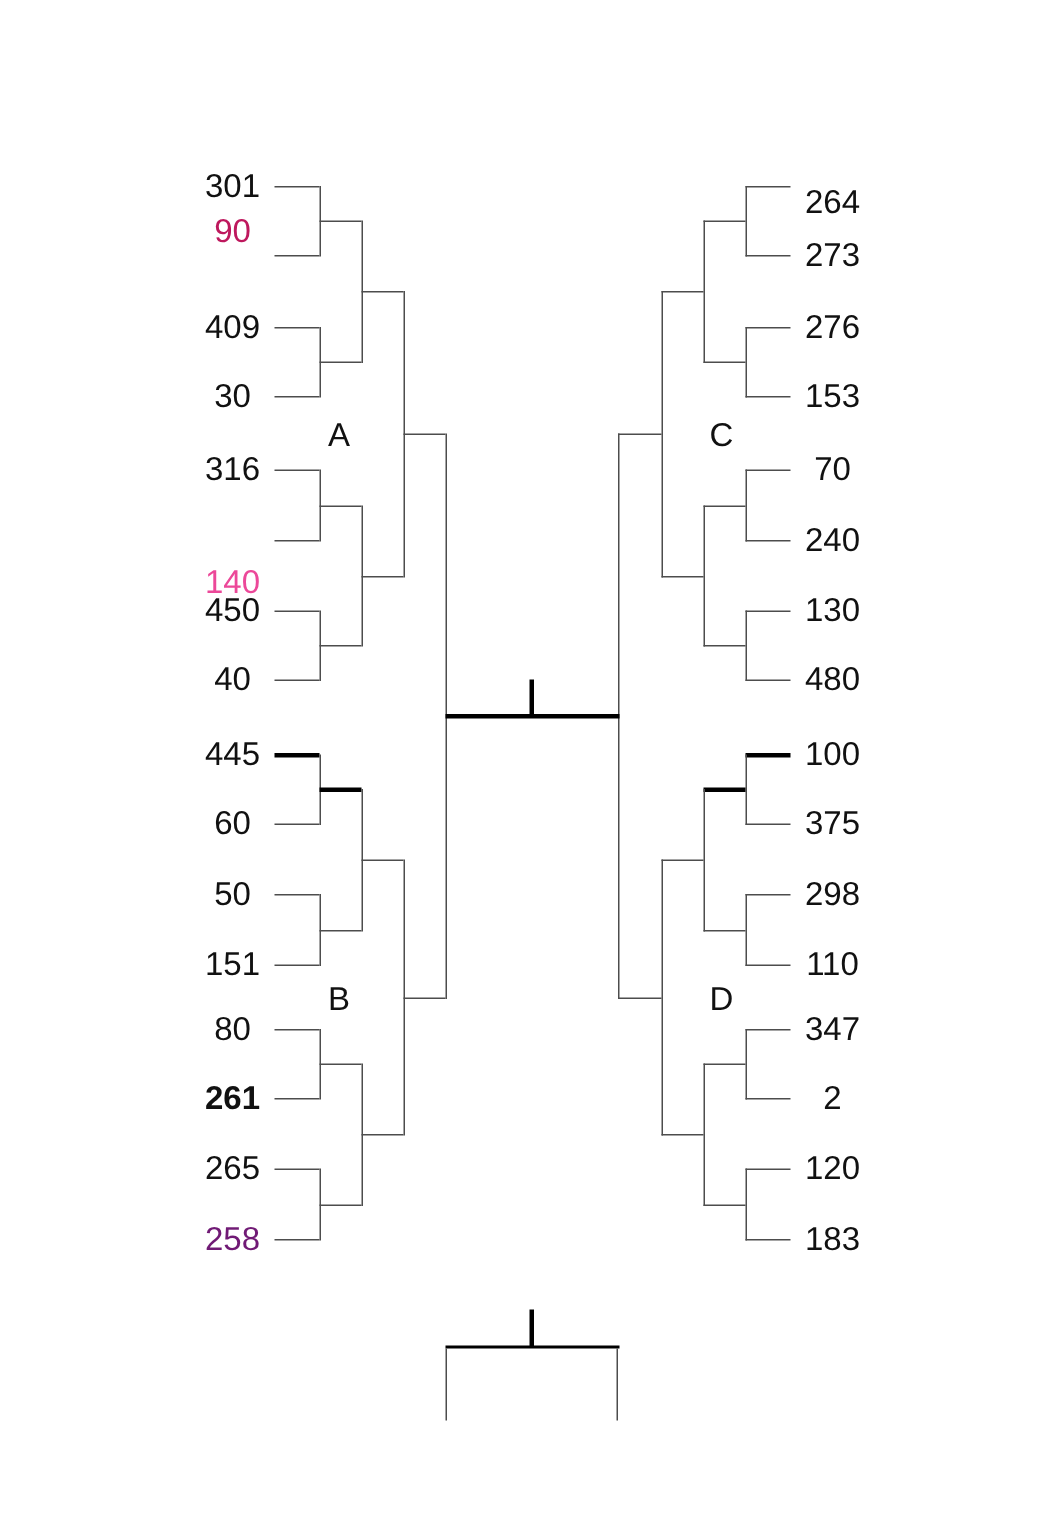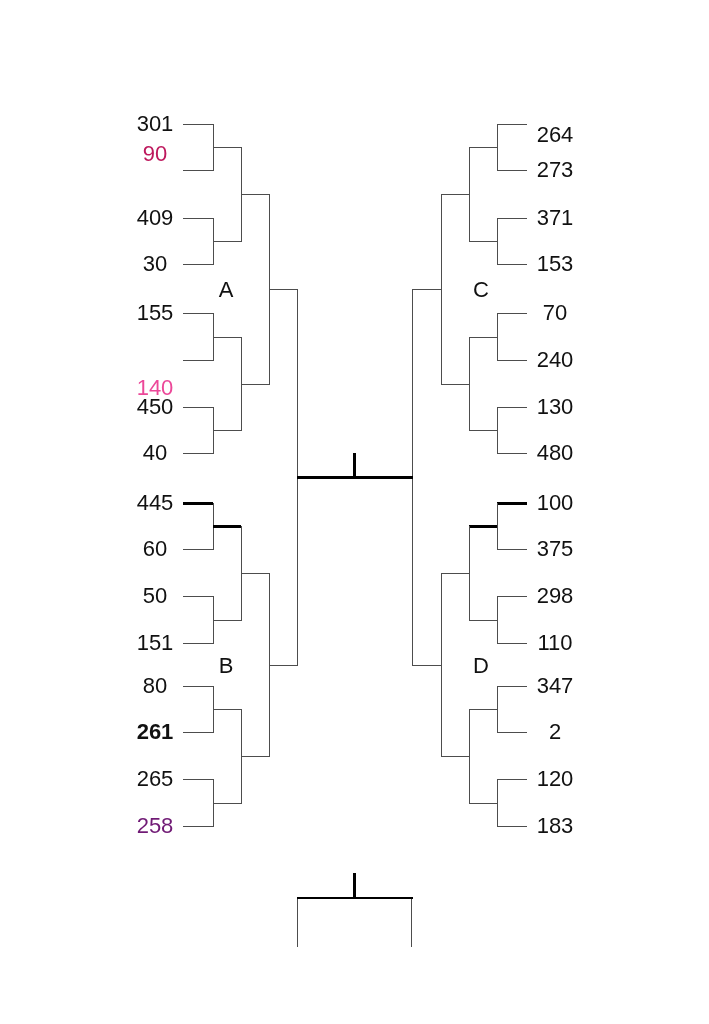--- a/index.html
+++ b/index.html
@@ -52,21 +52,21 @@
 
 <div id="canvas">
 <div class="num" style="left: 105px; top: 111px; width: 100px; color: rgb(17, 17, 17);">301</div>
     <div class="hline" style="left: 183px; top: 124px; width: 30px; height: 1px; background: rgb(77, 77, 77);"></div>
     <div class="num" style="left: 105px; top: 141px; width: 100px; color: #be185d;">90</div>
     <div class="hline" style="left: 183px; top: 170px; width: 30px; height: 1px; background: rgb(77, 77, 77);"></div>
     <div class="num" style="left: 105px; top: 205px; width: 100px; color: rgb(17, 17, 17);">409</div>
     <div class="hline" style="left: 183px; top: 218px; width: 30px; height: 1px; background: rgb(77, 77, 77);"></div>
     <div class="num" style="left: 105px; top: 251px; width: 100px; color: rgb(17, 17, 17);">30</div>
     <div class="hline" style="left: 183px; top: 264px; width: 30px; height: 1px; background: rgb(77, 77, 77);"></div>
-    <div class="num" style="left: 105px; top: 300px; width: 100px; color: rgb(17, 17, 17);">155</div>
+    <div class="num" style="left: 105px; top: 300px; width: 100px; color: rgb(17, 17, 17);">316</div>
     <div class="hline" style="left: 183px; top: 313px; width: 30px; height: 1px; background: rgb(77, 77, 77);"></div>
     <div class="num" style="left: 105px; top: 347px; width: 100px; color: #ec4899; margin-top: 28px;">140</div>
     <div class="hline" style="left: 183px; top: 360px; width: 30px; height: 1px; background: rgb(77, 77, 77);"></div>
     <div class="num" style="left: 105px; top: 394px; width: 100px; color: rgb(17, 17, 17);">450</div>
     <div class="hline" style="left: 183px; top: 407px; width: 30px; height: 1px; background: rgb(77, 77, 77);"></div>
     <div class="num" style="left: 105px; top: 440px; width: 100px; color: rgb(17, 17, 17);">40</div>
     <div class="hline" style="left: 183px; top: 453px; width: 30px; height: 1px; background: rgb(77, 77, 77);"></div>
     <div class="vline" style="left: 213px; top: 124px; width: 1px; height: 47px; background: rgb(77, 77, 77);"></div>
     <div class="hline" style="left: 213px; top: 147px; width: 28px; height: 1px; background: rgb(77, 77, 77);"></div>
     <div class="vline" style="left: 213px; top: 218px; width: 1px; height: 47px; background: rgb(77, 77, 77);"></div>
@@ -110,21 +110,21 @@
     <div class="vline" style="left: 241px; top: 709px; width: 1px; height: 95px; background: rgb(77, 77, 77);"></div>
     <div class="hline" style="left: 241px; top: 573px; width: 28px; height: 1px; background: rgb(77, 77, 77);"></div>
     <div class="hline" style="left: 241px; top: 756px; width: 28px; height: 1px; background: rgb(77, 77, 77);"></div>
     <div class="vline" style="left: 269px; top: 573px; width: 1px; height: 184px; background: rgb(77, 77, 77);"></div>
     <div class="hline" style="left: 269px; top: 665px; width: 28px; height: 1px; background: rgb(77, 77, 77);"></div>
     <div class="sec-label" style="left: 196px; top: 653px; width: 60px; color: rgb(17, 17, 17);">B</div>
     <div class="num" style="left: 505px; top: 122px; width: 100px; color: rgb(17, 17, 17);">264</div>
     <div class="hline" style="left: 497px; top: 124px; width: 30px; height: 1px; background: rgb(77, 77, 77);"></div>
     <div class="num" style="left: 505px; top: 157px; width: 100px; color: rgb(17, 17, 17);">273</div>
     <div class="hline" style="left: 497px; top: 170px; width: 30px; height: 1px; background: rgb(77, 77, 77);"></div>
-    <div class="num" style="left: 505px; top: 205px; width: 100px; color: rgb(17, 17, 17);">371</div>
+    <div class="num" style="left: 505px; top: 205px; width: 100px; color: rgb(17, 17, 17);">276</div>
     <div class="hline" style="left: 497px; top: 218px; width: 30px; height: 1px; background: rgb(77, 77, 77);"></div>
     <div class="num" style="left: 505px; top: 251px; width: 100px; color: rgb(17, 17, 17);">153</div>
     <div class="hline" style="left: 497px; top: 264px; width: 30px; height: 1px; background: rgb(77, 77, 77);"></div>
     <div class="num" style="left: 505px; top: 300px; width: 100px; color: rgb(17, 17, 17);">70</div>
     <div class="hline" style="left: 497px; top: 313px; width: 30px; height: 1px; background: rgb(77, 77, 77);"></div>
     <div class="num" style="left: 505px; top: 347px; width: 100px; color: rgb(17, 17, 17);">240</div>
     <div class="hline" style="left: 497px; top: 360px; width: 30px; height: 1px; background: rgb(77, 77, 77);"></div>
     <div class="num" style="left: 505px; top: 394px; width: 100px; color: rgb(17, 17, 17);">130</div>
     <div class="hline" style="left: 497px; top: 407px; width: 30px; height: 1px; background: rgb(77, 77, 77);"></div>
     <div class="num" style="left: 505px; top: 440px; width: 100px; color: rgb(17, 17, 17);">480</div>

